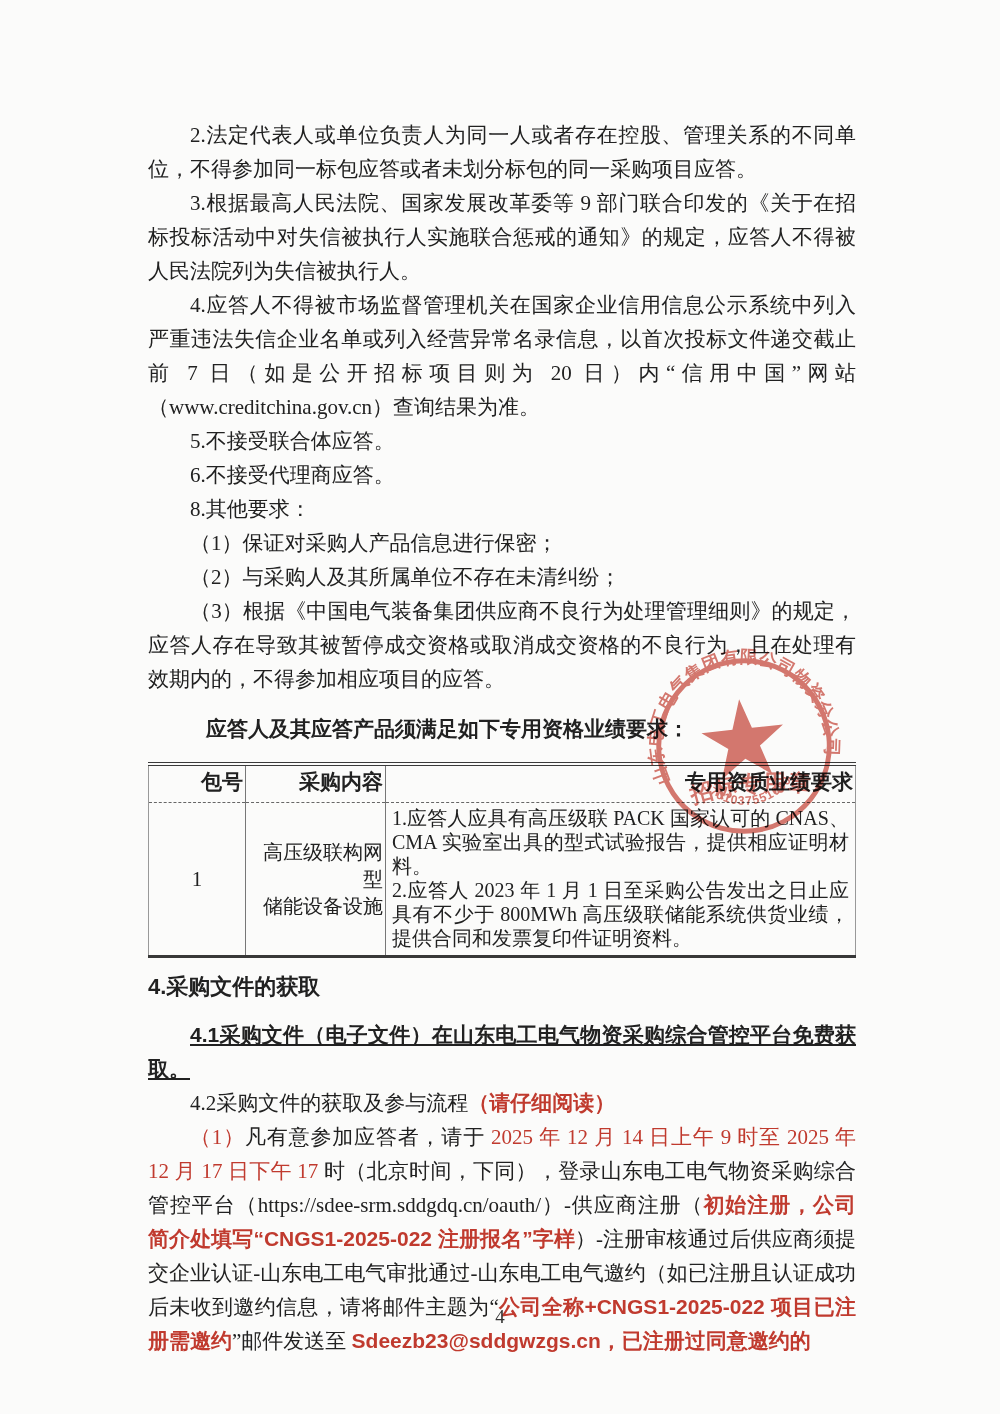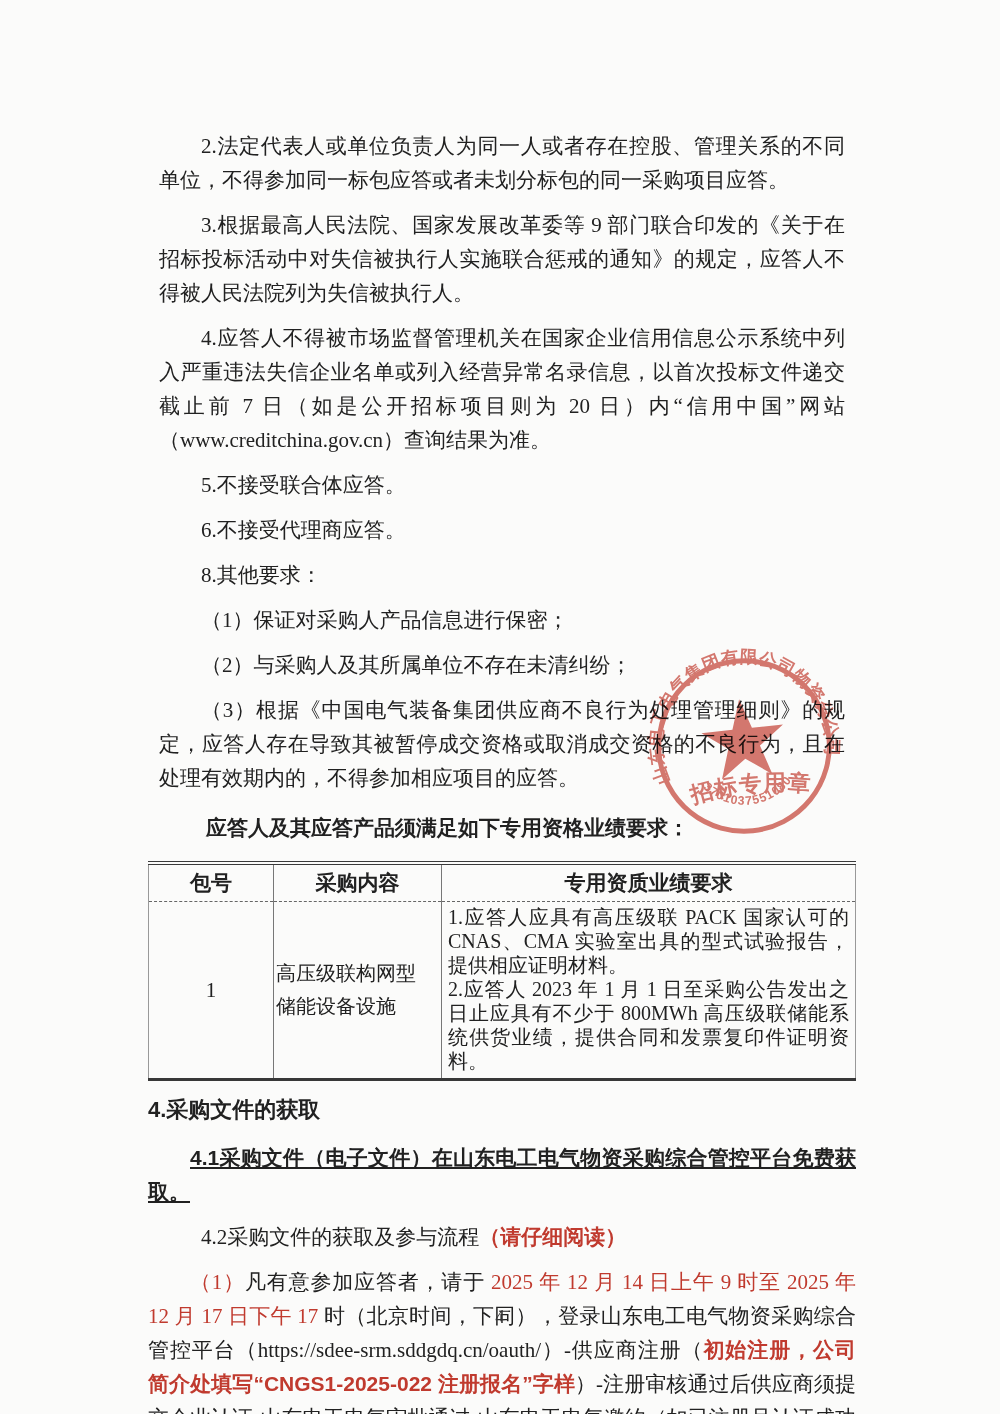--- a/index.html
+++ b/index.html
@@ -15,39 +15,39 @@
     background:#fbfbfa;
     font-family:"Liberation Serif","DejaVu Serif",serif;
     color:var(--ink);
     overflow:hidden;
     box-shadow:0 0 6px rgba(0,0,0,.25);
   }
   .content{
     position:absolute;left:148px;top:118px;width:708px;
     font-size:21px;line-height:34px;text-align:justify;
   }
-  .para{margin:11px;text-indent:2em;}
+  .para{margin:0;text-indent:2em;}
   .red{color:var(--red);}
   .red-bold{color:var(--red);font-family:Liberation Sans, sans-serif;font-weight:700;}
   .table-intro{margin:16px;text-indent:2em;font-family:"Liberation Sans","DejaVu Sans",sans-serif;font-weight:700;}
   table.qual{
     width:708px;margin-top:4px;
     border-collapse:collapse;table-layout:fixed;
     border-top:4px double #3a3a3a;
     border-bottom:3px solid #383838;
     border-left:1px solid #999;border-right:1px solid #999;
   }
   table.qual th{
-    font-family:Liberation Serif, serif;font-weight:700;
-    font-size:21px;line-height:24px;text-align:center;
-    padding:6px 16px;border-bottom:1px dashed #666;
+    font-family:Liberation Mono, monospace;font-weight:700;
+    font-size:21px;line-height:24px;text-align:right;
+    padding:6px 2px;border-bottom:1px dashed #666;
   }
   table.qual th+th, table.qual td+td{border-left:1px solid #777;}
   td.c-pkg{width:92px;text-align:center;font-size:21px;vertical-align:middle;}
-  td.c-content{width:135px;text-align:left;font-size:20px;line-height:33px;vertical-align:middle;padding:2px;}
+  td.c-content{width:135px;text-align:right;font-size:20px;line-height:27px;vertical-align:middle;padding:2px;}
   td.c-req{width:auto;font-size:20px;line-height:24px;text-align:justify;vertical-align:top;padding:3px 6px 5px 6px;}
   .sec-heading{
     margin:12px 0 14px 0;
     font-family:"Liberation Sans","DejaVu Sans",sans-serif;font-weight:700;
     font-size:22px;line-height:34px;text-indent:0;
   }
   .sub-bold{margin:0;text-indent:2em;font-family:"Liberation Sans","DejaVu Sans",sans-serif;font-weight:700;text-decoration:underline;}
   .flow{margin:0;text-indent:2em;overflow-wrap:break-word;}
   .page-num{
     position:absolute;left:0;top:1306px;width:100%;

